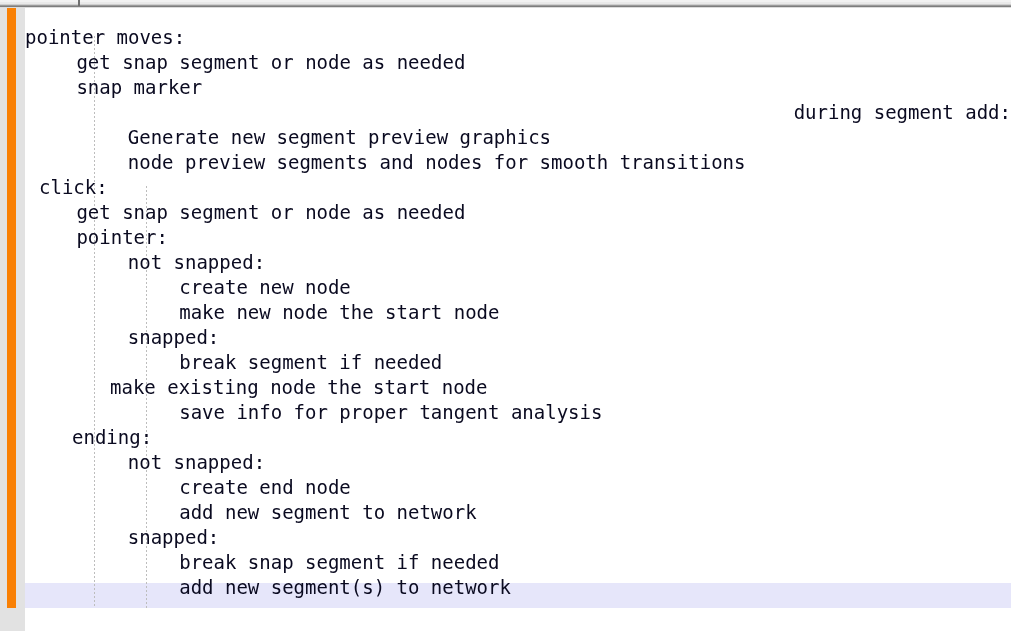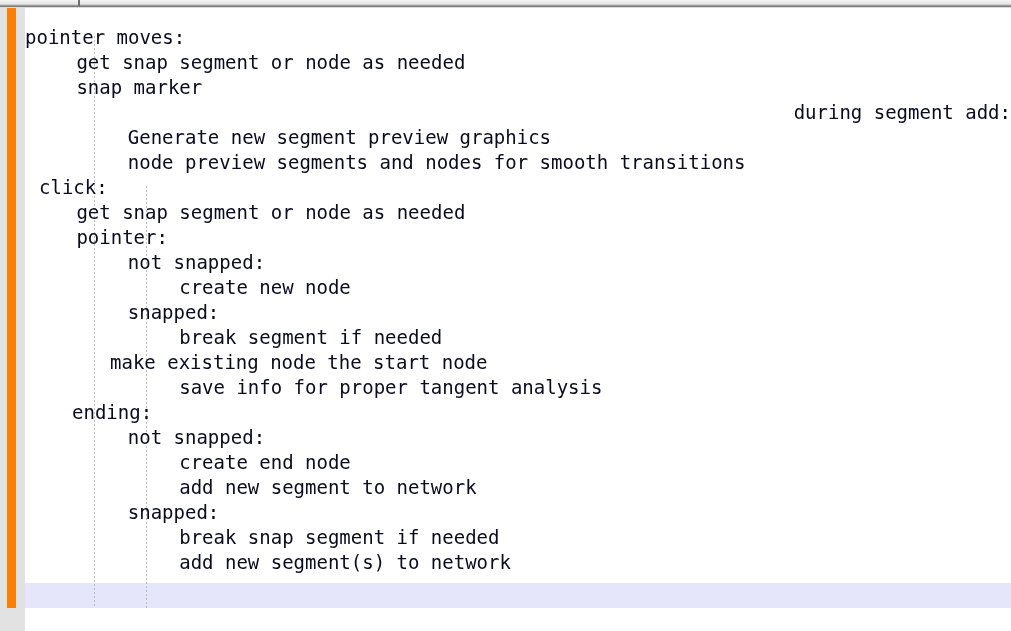--- a/index.html
+++ b/index.html
@@ -138,20 +138,21 @@
         <div class="code-line" style="padding-left: 51.4px;">get snap segment or node as needed</div>
         <div class="code-line" style="padding-left: 51.4px;">snap marker</div>
         <div class="code-line" style="padding-left: 51.4px; text-align: right;">during segment add:</div>
         <div class="code-line" style="padding-left: 102.8px;">Generate new segment preview graphics</div>
         <div class="code-line" style="padding-left: 102.8px;">node preview segments and nodes for smooth transitions</div>
         <div class="code-line" style="padding-left: 14px;">click:</div>
         <div class="code-line" style="padding-left: 51.4px;">get snap segment or node as needed</div>
         <div class="code-line" style="padding-left: 51.4px;">pointer:</div>
         <div class="code-line" style="padding-left: 102.8px;">not snapped:</div>
         <div class="code-line" style="padding-left: 154.2px;">create new node</div>
+        <div class="code-line" style="padding-left: 154.2px;">make new node the start node</div>
         <div class="code-line" style="padding-left: 102.8px;">snapped:</div>
         <div class="code-line" style="padding-left: 154.2px;">break segment if needed</div>
         <div class="code-line" style="padding-left: 85px;">make existing node the start node</div>
         <div class="code-line" style="padding-left: 154.2px;">save info for proper tangent analysis</div>
         <div class="code-line" style="padding-left: 47px;">ending:</div>
         <div class="code-line" style="padding-left: 102.8px;">not snapped:</div>
         <div class="code-line" style="padding-left: 154.2px;">create end node</div>
         <div class="code-line" style="padding-left: 154.2px;">add new segment to network</div>
         <div class="code-line" style="padding-left: 102.8px;">snapped:</div>
         <div class="code-line" style="padding-left: 154.2px;">break snap segment if needed</div>

